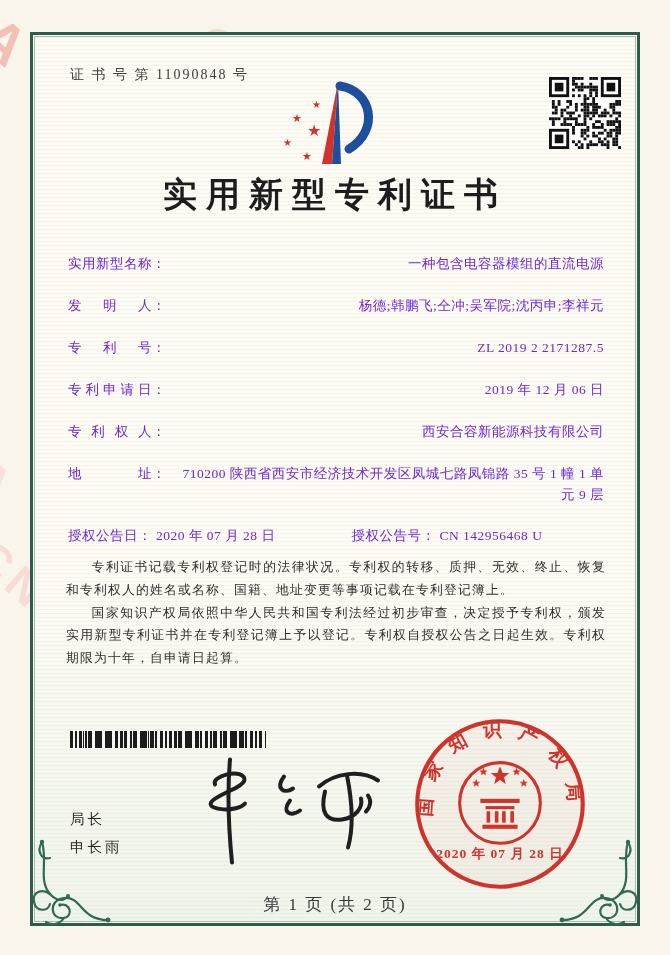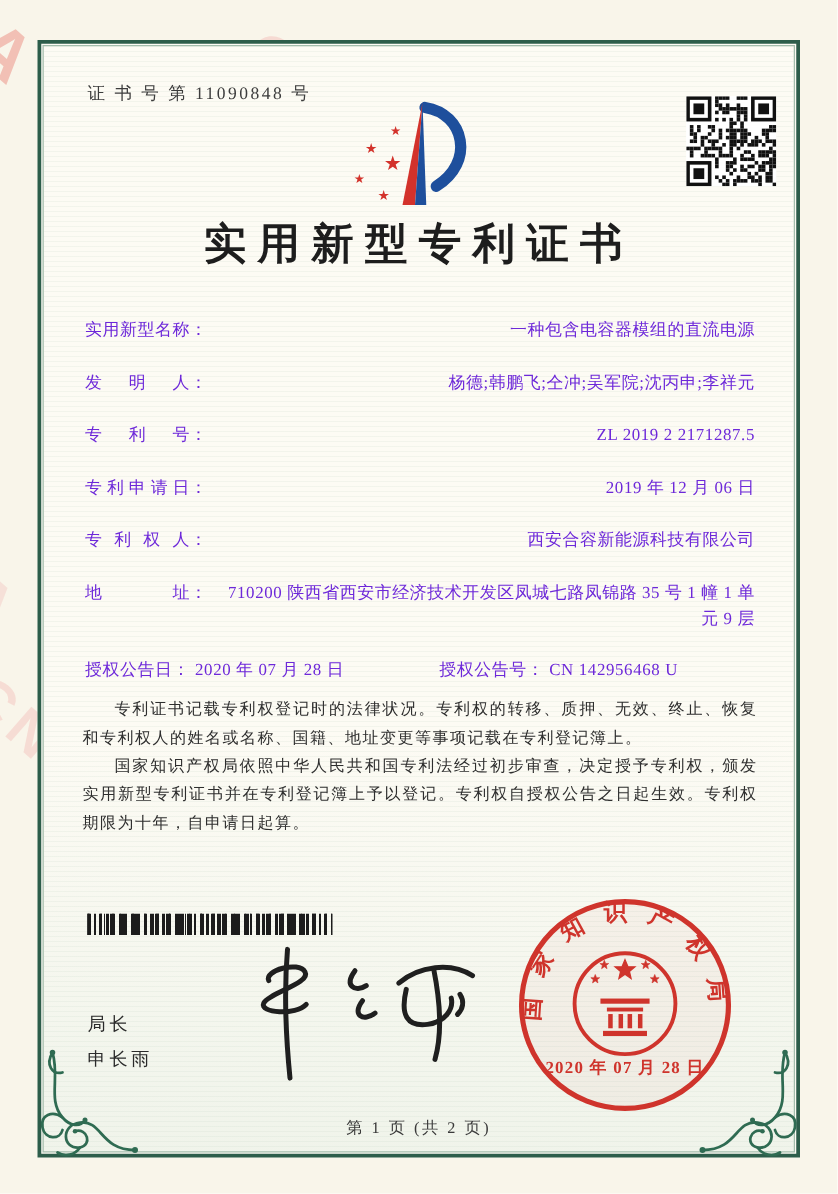--- a/index.html
+++ b/index.html
@@ -53,21 +53,21 @@
       repeating-linear-gradient(90deg,#1c1c1c 0 1px, rgba(0,0,0,0) 1px 13px);}
   .issuer{position:absolute; left:70px; top:789px; font-size:14.5px; letter-spacing:3px; color:#2a2a2a;margin-top:21px;}
   .issuer div{margin-bottom:9px;}
   .signature{position:absolute; left:185px; top:752px; width:210px; height:115px;}
   .seal{position:absolute; left:410px; top:714px; width:180px; height:180px;}
   .seal svg{position:absolute; inset:0;}
   .seal-date{position:absolute; left:0; top:131px; width:100%; text-align:center;
              font-size:13.5px; font-weight:bold; letter-spacing:1px; color:#cf342c;
              font-family:"Liberation Serif","DejaVu Serif",serif;}
   .footer{position:absolute; left:0; top:893px; width:100%; text-align:center;
-          font-size:13px; letter-spacing:2px; color:#3a3a3a;}
+          font-size:17px; letter-spacing:2px; color:#3a3a3a;}
 </style>
 </head>
 <body>
 
 <div class="page">
 
   <div class="wm wm-corner">CNIPA</div>
   <div class="wm wm-top">CNIPA</div>
   <div class="wm wm-mid">CNIPA</div>
   <div class="wm wm-leftedge">CNIPA</div>

